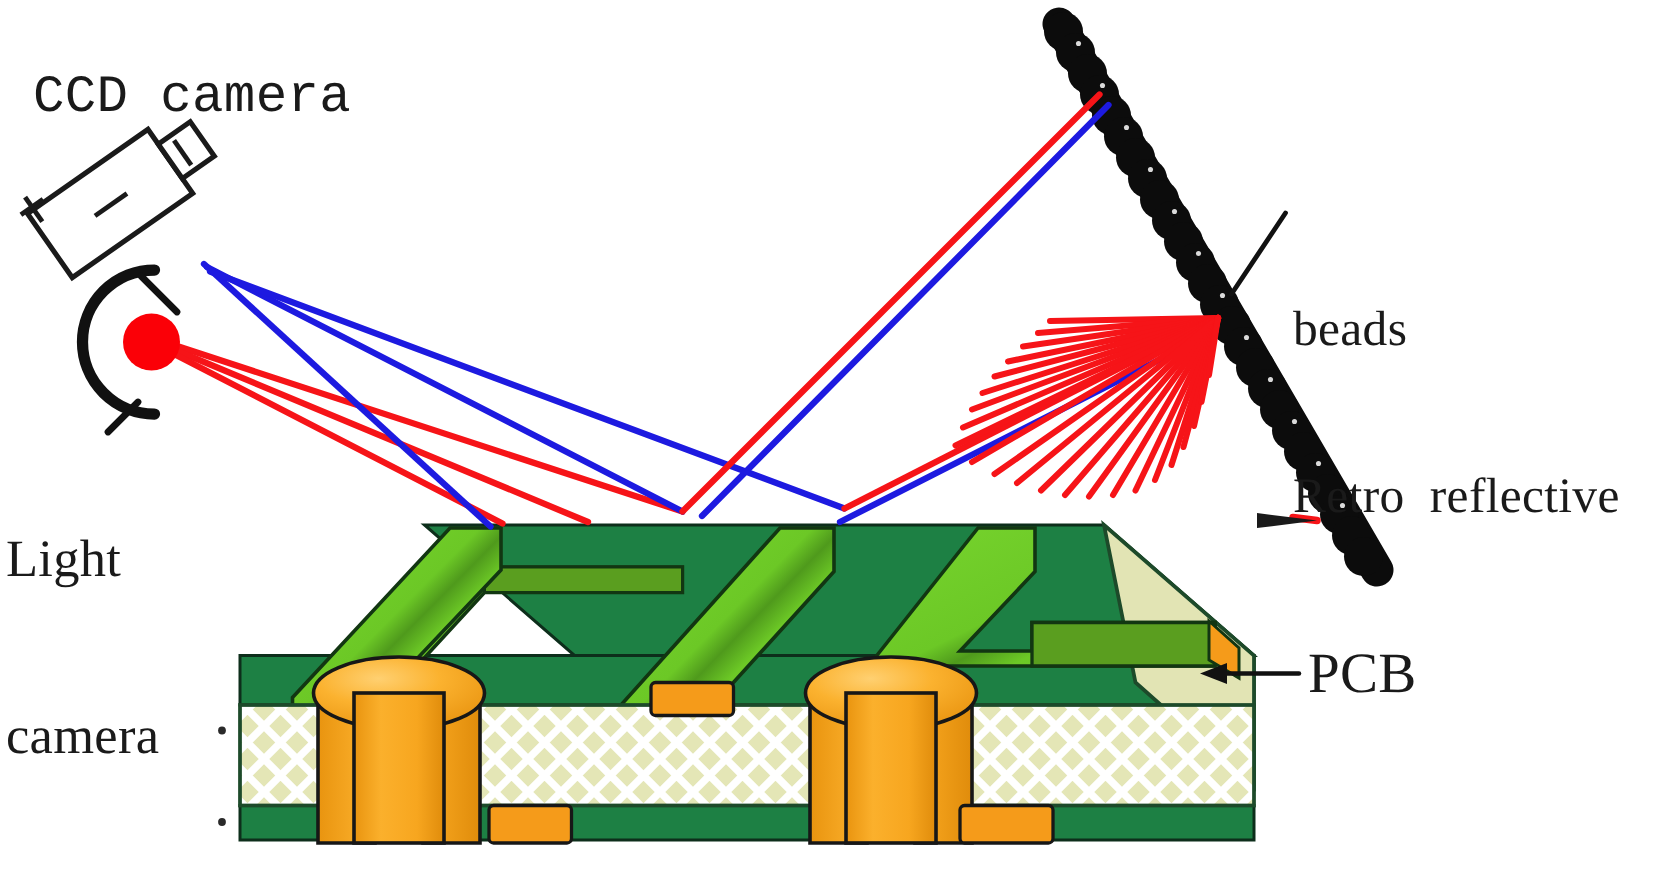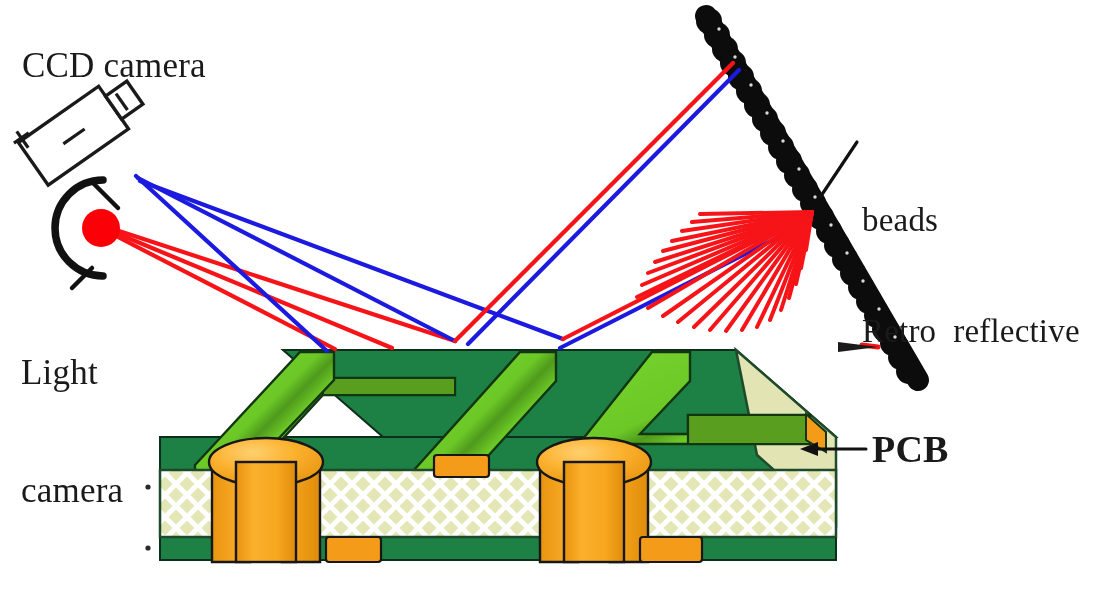--- a/index.html
+++ b/index.html
@@ -12,24 +12,24 @@
   }
   svg#diagram{position:absolute;left:0;top:0;width:1104px;height:593px;display:block;}
   .lbl{
     position:absolute;
     font-family:"Liberation Serif","DejaVu Serif",serif;
     color:#1a1a1a;
     white-space:pre;
     line-height:1.12;
     letter-spacing:0.2px;
   }
-  #lbl-ccd{left:22px;top:46px;font-size:35px;}
-  #lbl-light{left:21px;top:275px;font-size:35px;}
+  #lbl-ccd{left:22px;top:46px;font-size:35px;font-family:Liberation Mono, monospace;}
+  #lbl-light{left:4px;top:275px;font-size:35px;}
   #lbl-retro{left:862px;top:128px;font-size:33px;}
-  #lbl-pcb{left:872px;top:428px;font-size:38px;font-weight:bold;}
+  #lbl-pcb{left:872px;top:428px;font-size:38px;}
   .lbl-line2{display:block;}
 </style>
 </head>
 <body>
 
 <div id="stage">
 
   <svg id="diagram" viewBox="0 0 1104 593">
     <defs>
 

